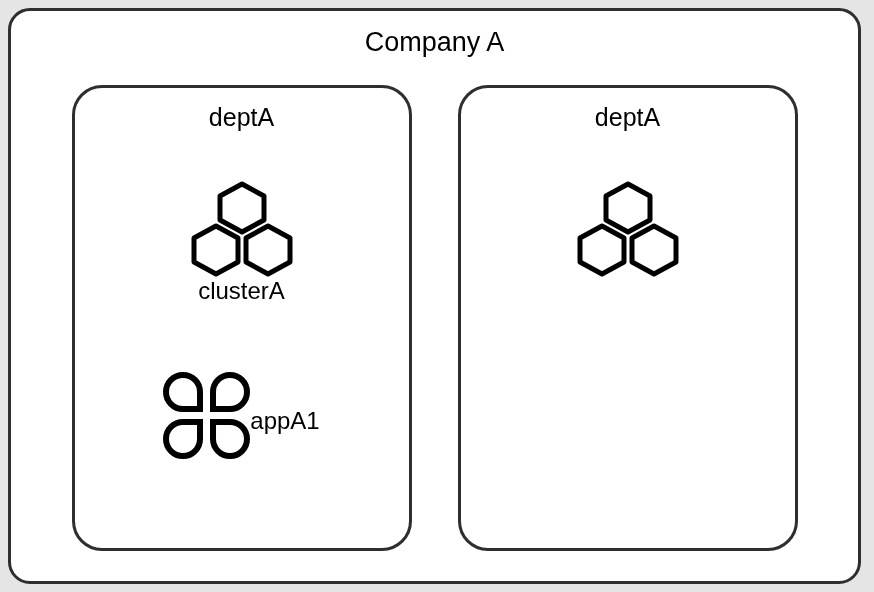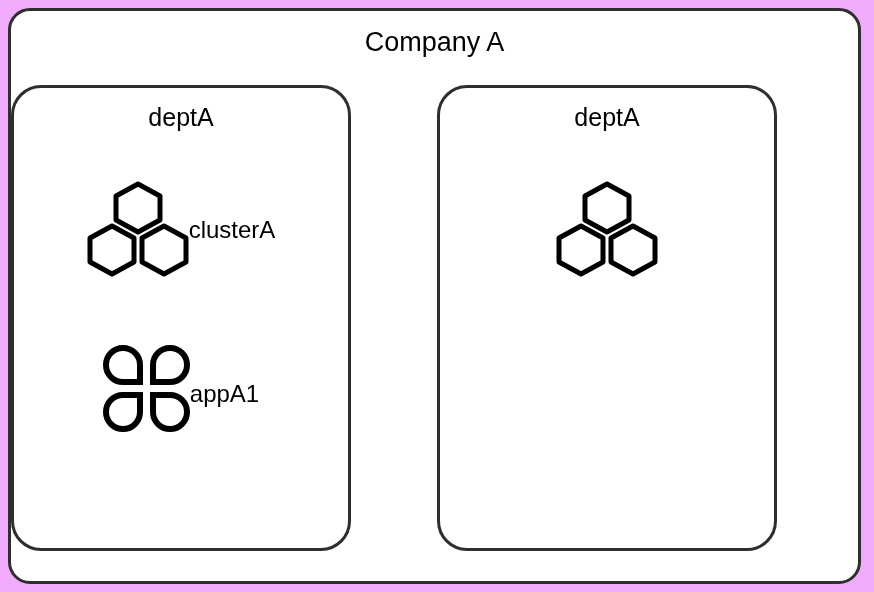--- a/index.html
+++ b/index.html
@@ -4,21 +4,21 @@
 <style>
   * { margin: 0; padding: 0; box-sizing: border-box; }
   html, body { background: #ffffff; }
   body {
     width: 874px; height: 592px;
     font-family: "Liberation Sans", sans-serif;
     color: #000000;
     position: relative;
     overflow: hidden;
   }
-  .canvas { width: 874px; height: 592px; background: #f0abfc; position: relative; }
+  .canvas { width: 874px; height: 592px; background: #e5e5e5; position: relative; }
 
   .company-box {
     position: absolute;
     left: 8px; top: 8px;
     width: 853px; height: 576px;
     border: 3px solid #2e2e2e;
     border-radius: 22px;
     background: #ffffff;
   }
   .company-title {
@@ -26,43 +26,43 @@
     text-align: center;
     font-size: 27px;
     line-height: 30px;
     color: #000000;
   }
 
   .dept-row {
     position: absolute;
     left: 0; right: 0; top: 74px;
     display: flex;
-    justify-content: flex-start;
-    gap: 86px;
+    justify-content: center;
+    gap: 46px;
   }
   .dept-box {
     width: 340px; height: 466px;
     border: 3px solid #2e2e2e;
     border-radius: 30px;
     background: #ffffff;
     display: flex;
     flex-direction: column;
     align-items: center;
     padding-top: 15px;
   }
   .dept-title {
     font-size: 25px;
     line-height: 28px;
     color: #000000;
   }
 
   .cluster-block {
     margin-top: 50px;
     display: flex;
-    flex-direction: row;
+    flex-direction: column;
     align-items: center;
   }
   .cluster-label, .app-label {
     font-size: 24px;
     line-height: 27px;
     color: #000000;
     text-align: center;
   }
   .cluster-label { margin-top: 0px; }
 

